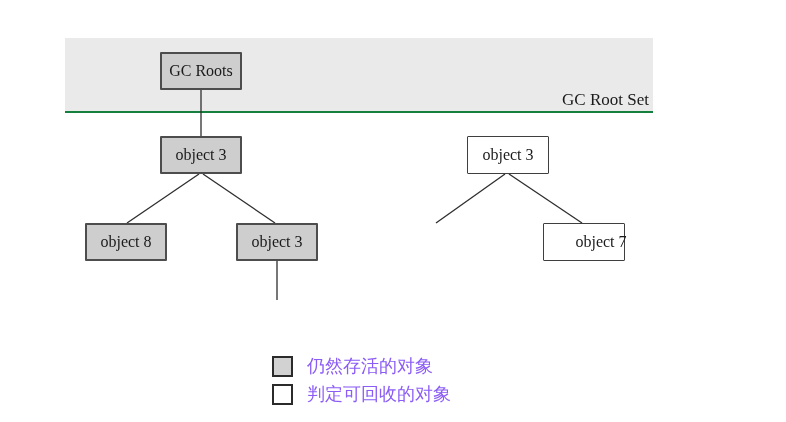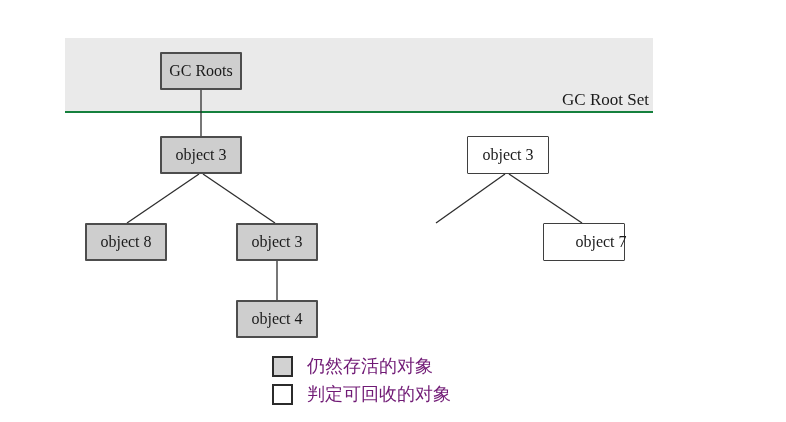--- a/index.html
+++ b/index.html
@@ -78,21 +78,21 @@
     width: 21px; height: 21px;
     box-sizing: border-box;
     border: 2px solid #2b2b2b;
     margin-right: 14px;
     background: #ffffff;
     flex: 0 0 auto;
   }
   .legend-swatch.alive { background: #d2d2d2; }
   .legend-label {
     font-size: 18px;
-    color: #701a75;
+    color: #8b5cf6;
     white-space: nowrap;
   }
 </style>
 </head>
 <body>
 
 <div id="stage">
 
   <div class="root-band">
     <span class="root-band-label">GC Root Set</span>
@@ -104,21 +104,20 @@
     <line x1="203" y1="174" x2="275" y2="223"></line>
     <line x1="277" y1="261" x2="277" y2="300"></line>
     <line x1="505" y1="174" x2="436" y2="223"></line>
     <line x1="509" y1="174" x2="582" y2="223"></line>
   </svg>
 
   <div id="node-gc-roots" class="node alive">GC Roots</div>
   <div id="node-object-1" class="node alive">object 3</div>
   <div id="node-object-2" class="node alive">object 8</div>
   <div id="node-object-3" class="node alive">object 3</div>
-  <div id="node-object-4" class="node alive">object 4</div>
   <div id="node-object-5" class="node recyclable">object 3</div>
   <div id="node-object-7" class="node recyclable">object 7</div>
 
   <div class="legend">
     <div class="legend-row">
       <span class="legend-swatch alive"></span>
       <span class="legend-label">仍然存活的对象</span>
     </div>
     <div class="legend-row">
       <span class="legend-swatch"></span>

